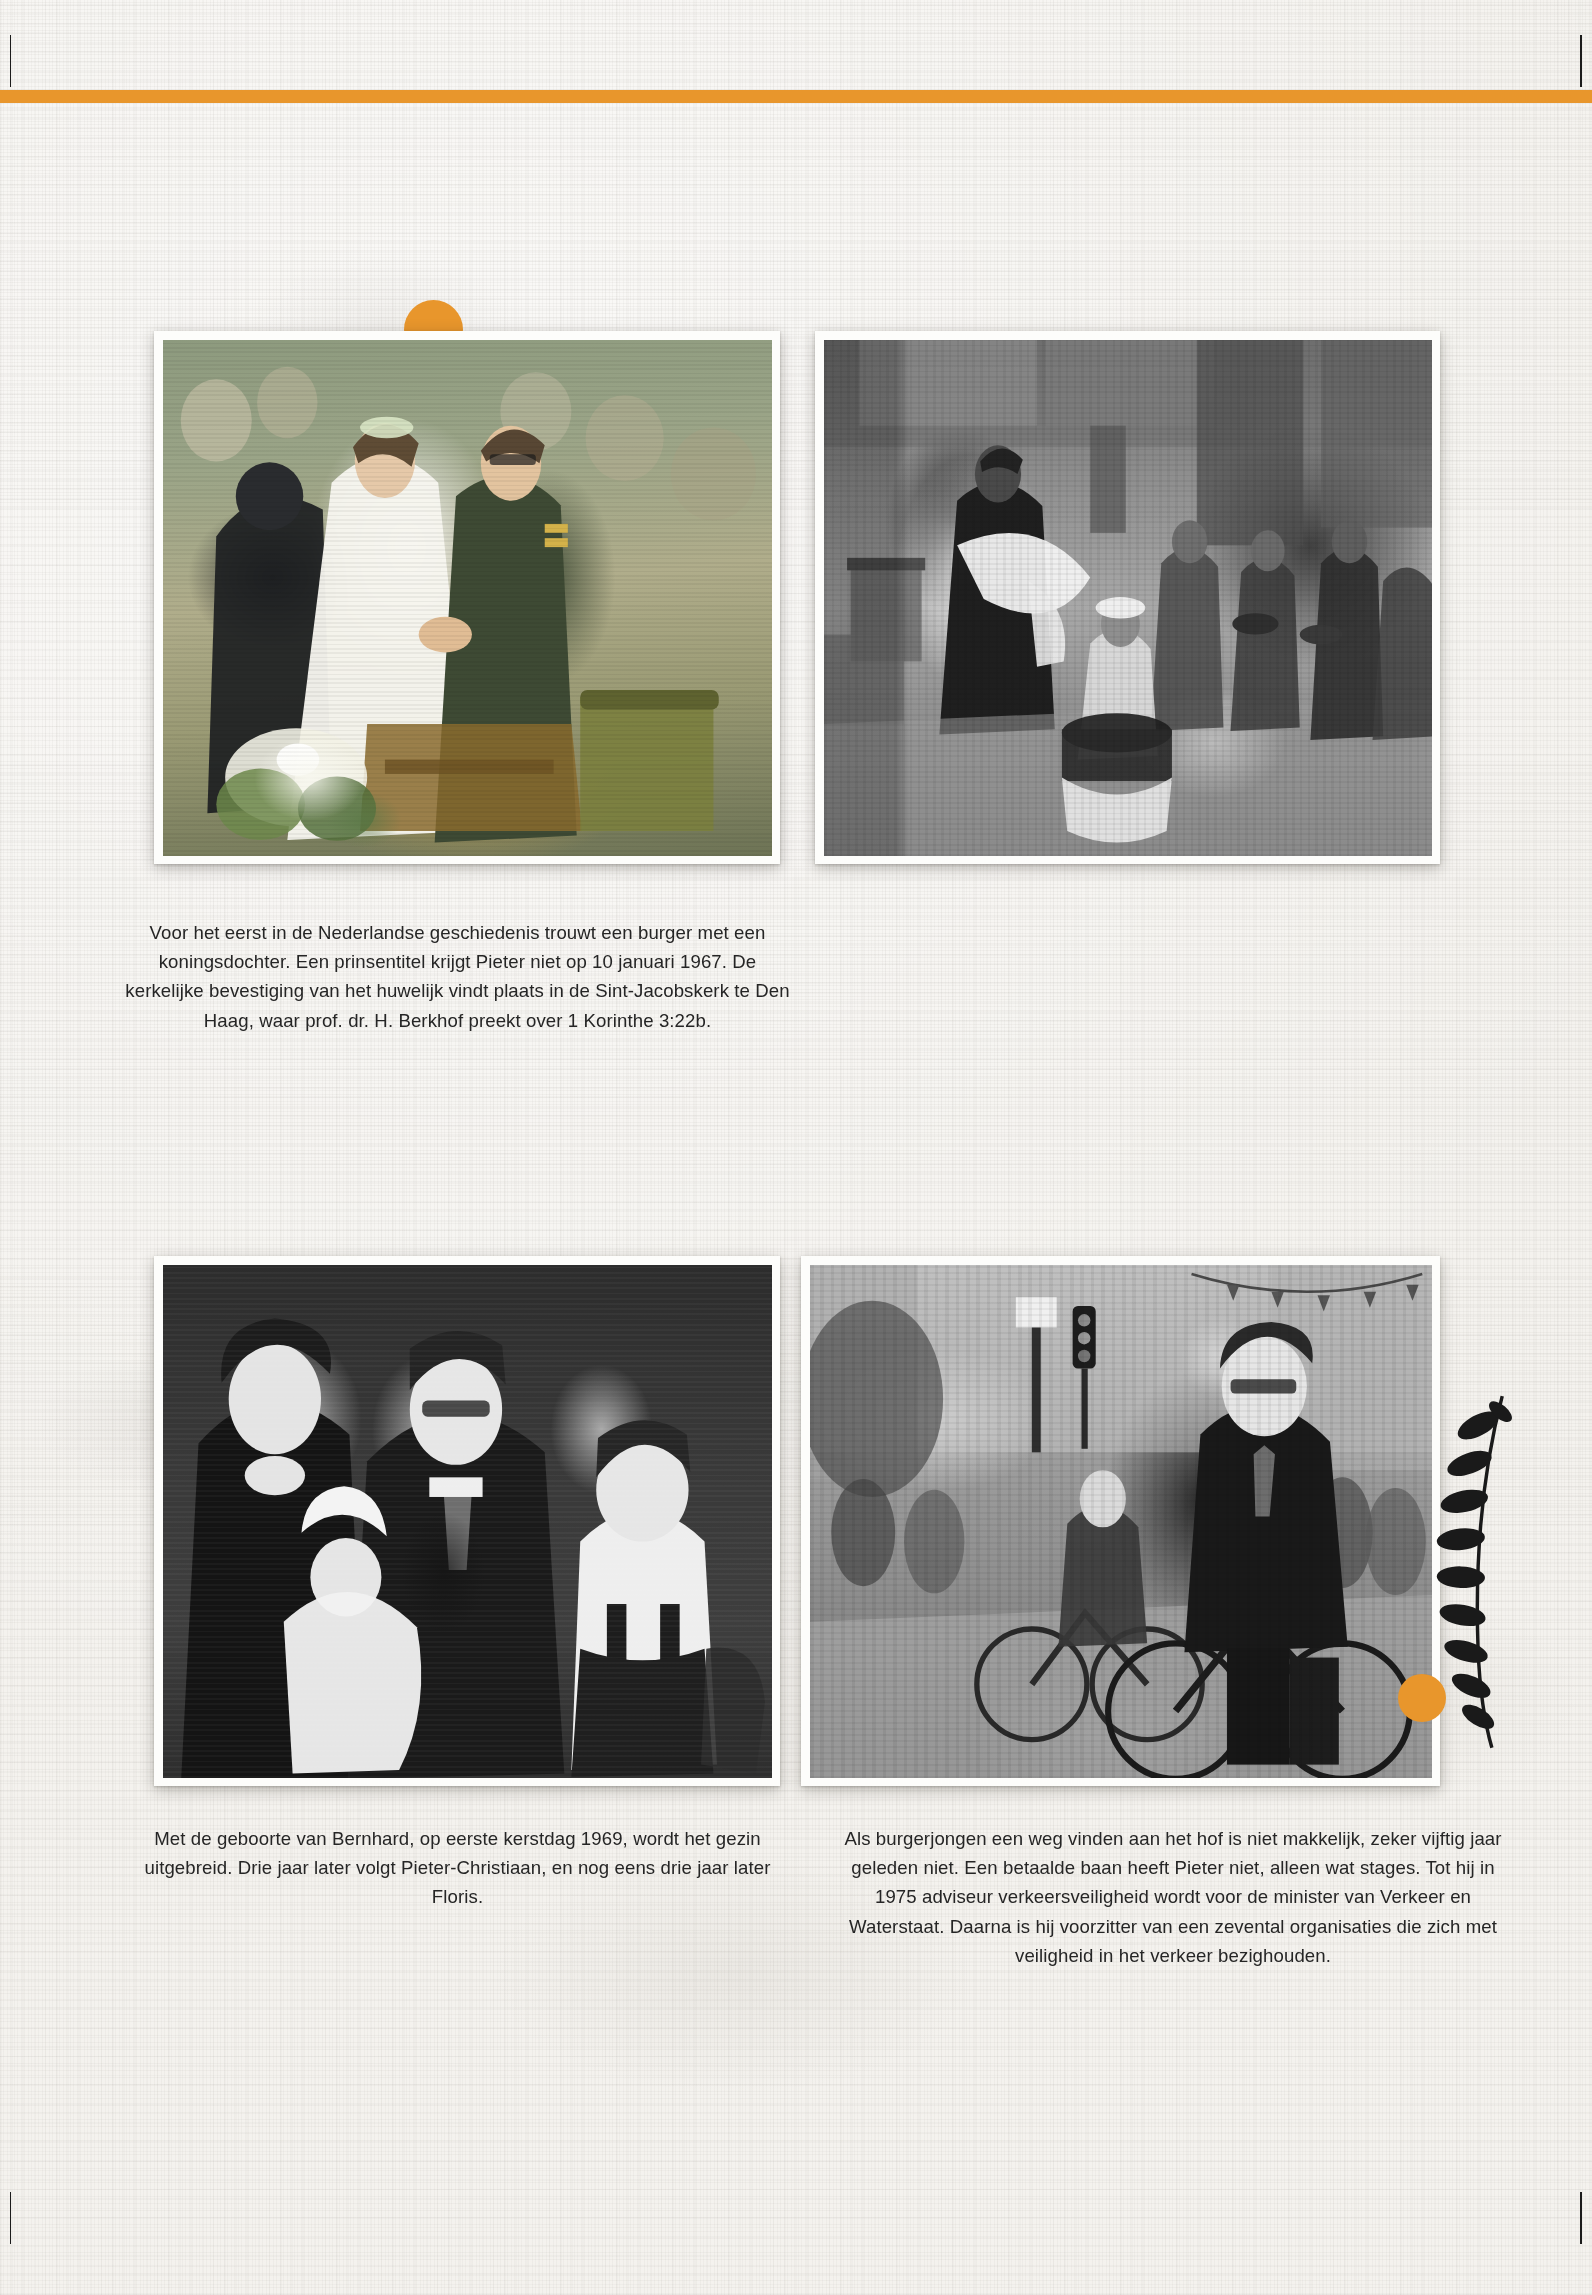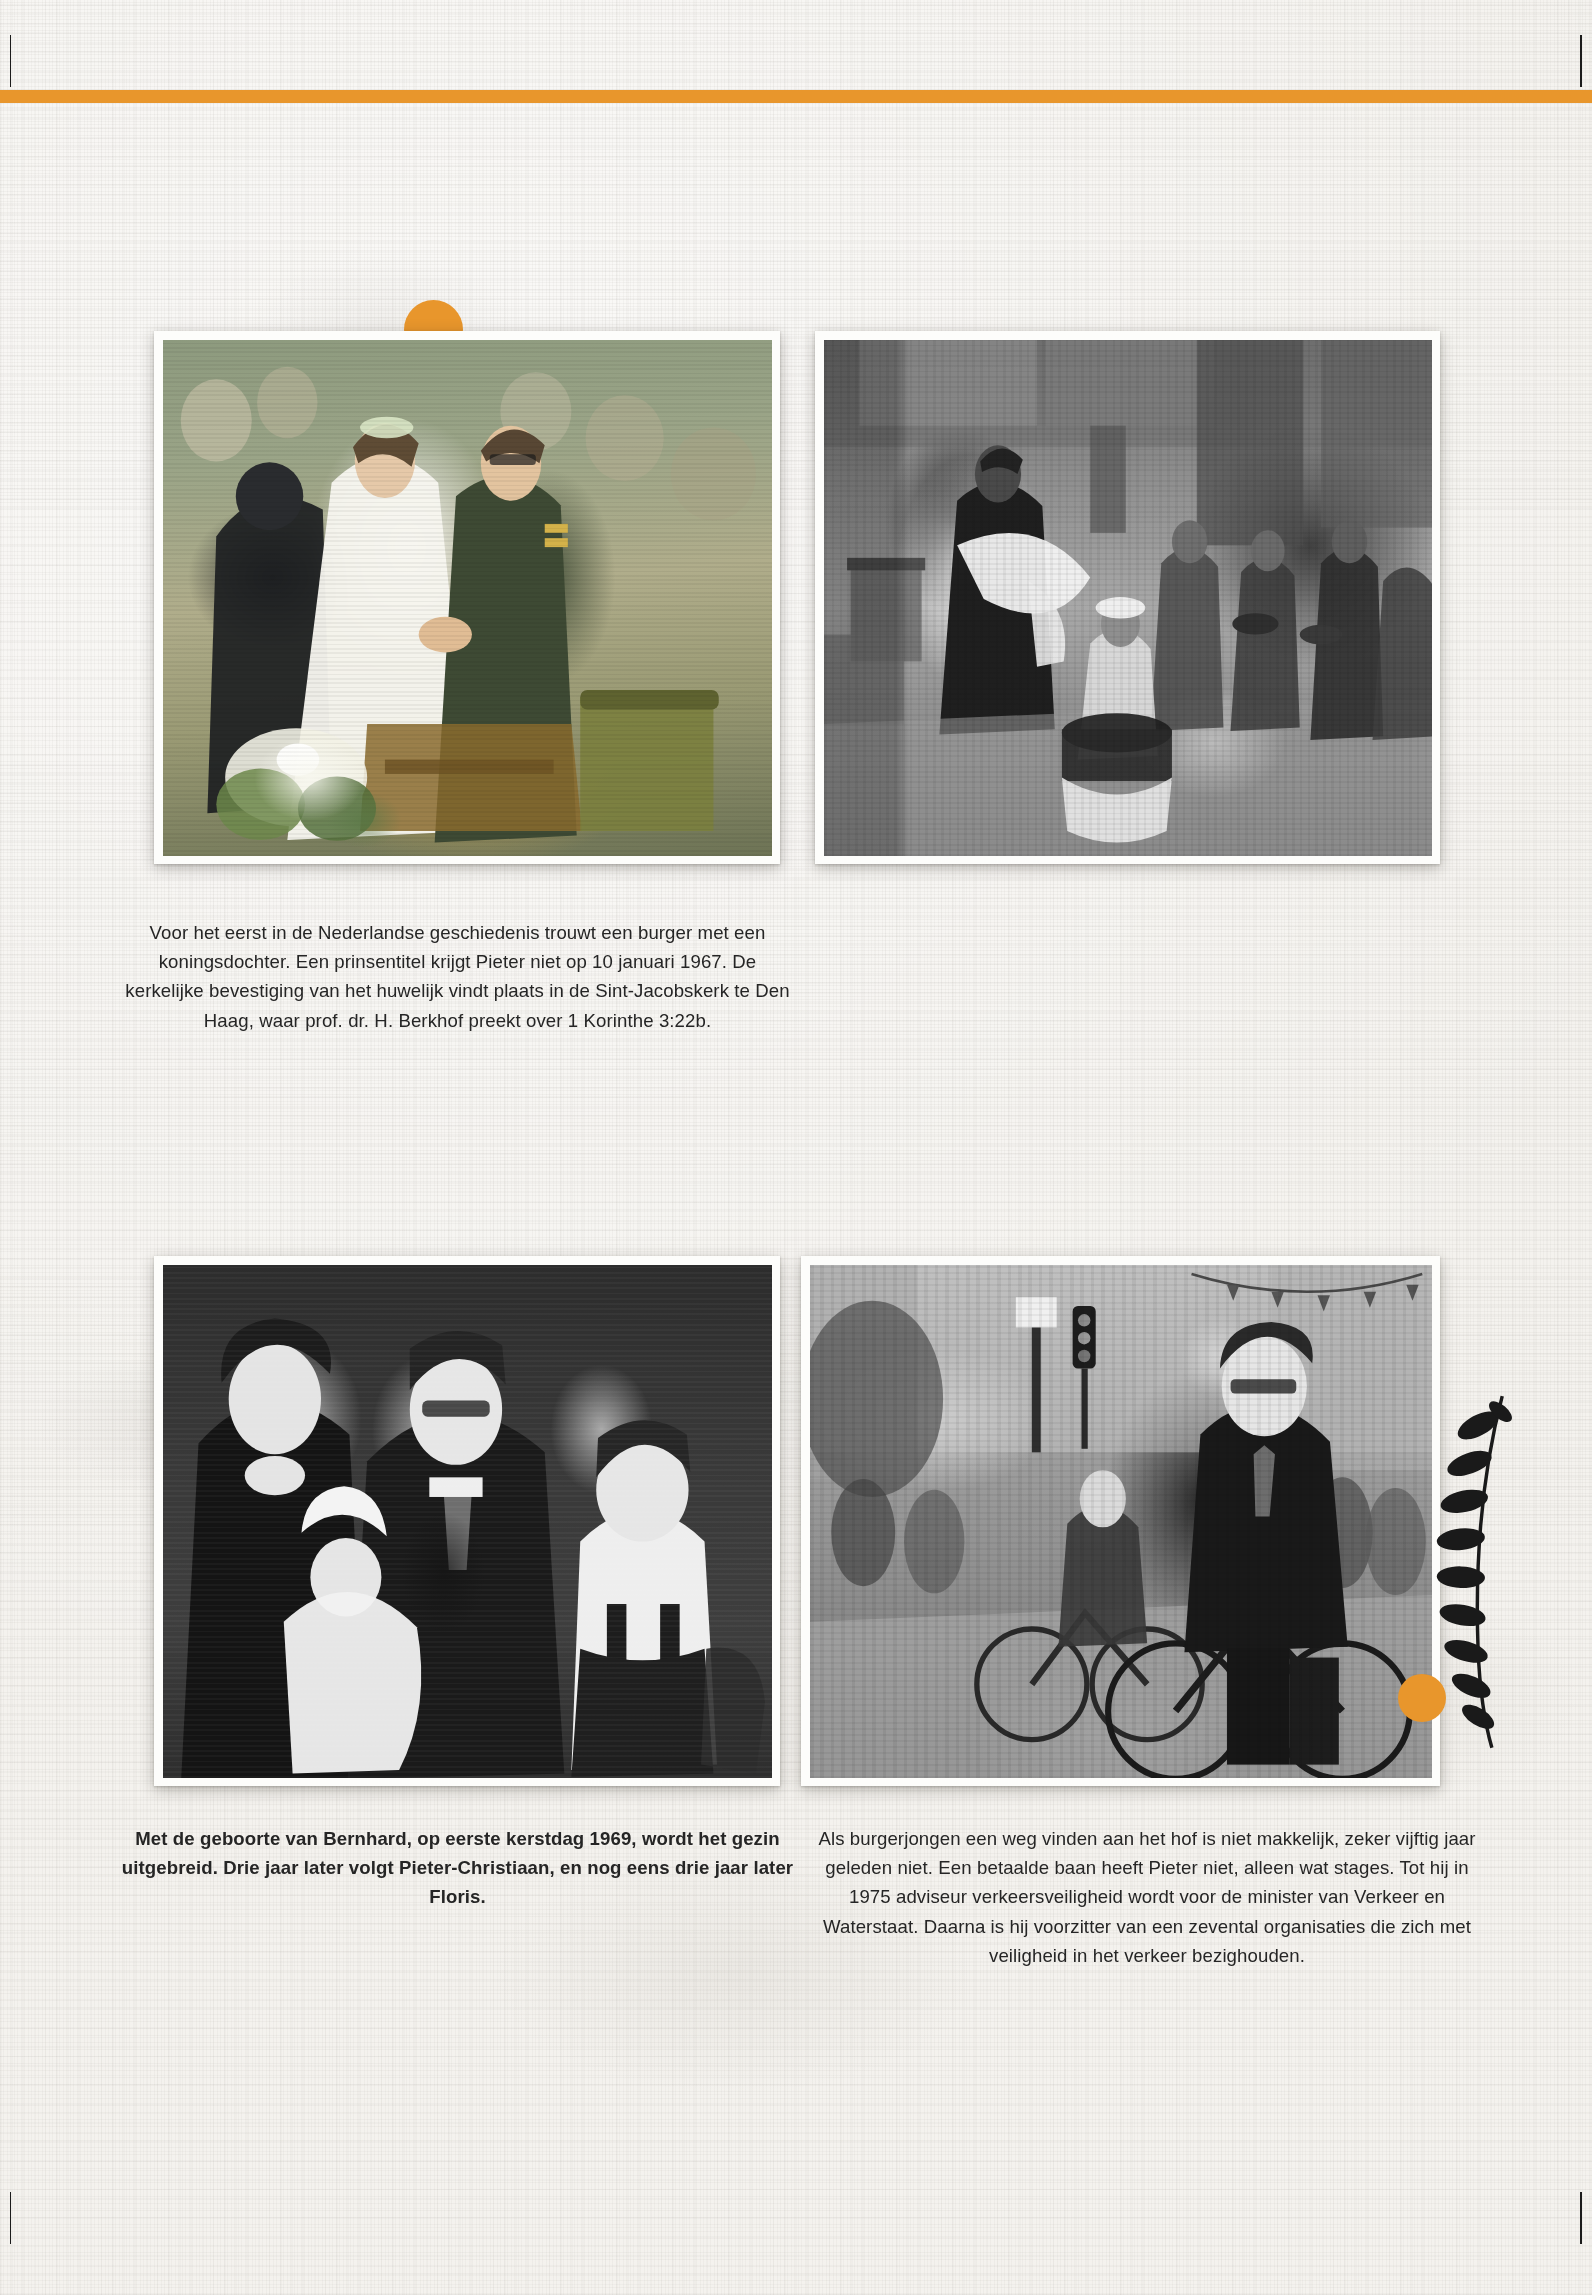--- a/index.html
+++ b/index.html
@@ -173,22 +173,22 @@
   .caption {
     position: absolute;
     text-align: center;
     color: #252525;
     font-size: 18.6px;
     line-height: 1.58;
     letter-spacing: 0.1px;
   }
   #caption-wedding { left: 121px; top: 899px; width: 673px; }
   #caption-baptism { left: 794px; top: 899px; width: 673px; }
-  #caption-family  { left: 121px; top: 1805px; width: 673px; font-weight: bold; }
-  #caption-bicycle { left: 806px; top: 1805px; width: 682px; }
+  #caption-family  { left: 121px; top: 1805px; width: 673px; }
+  #caption-bicycle { left: 832px; top: 1805px; width: 682px; }
 </style>
 </head>
 <body>
 
 <div id="page">
   <div id="paper-noise"></div>
 
   <div class="crop-mark" id="crop-tl"></div>
   <div class="crop-mark" id="crop-tr"></div>
   <div class="crop-mark" id="crop-bl"></div>

